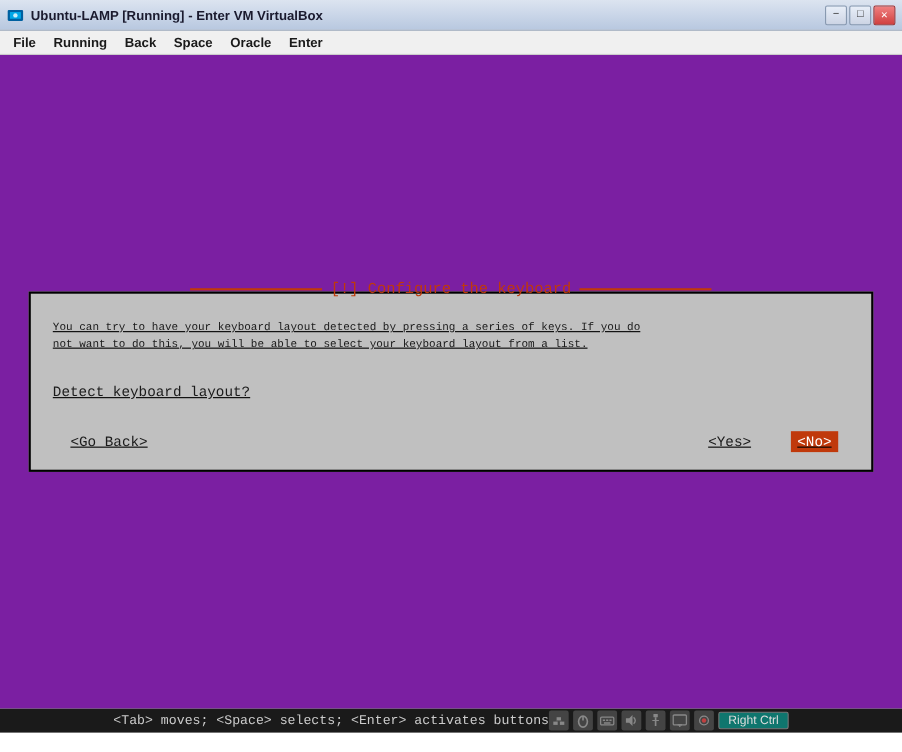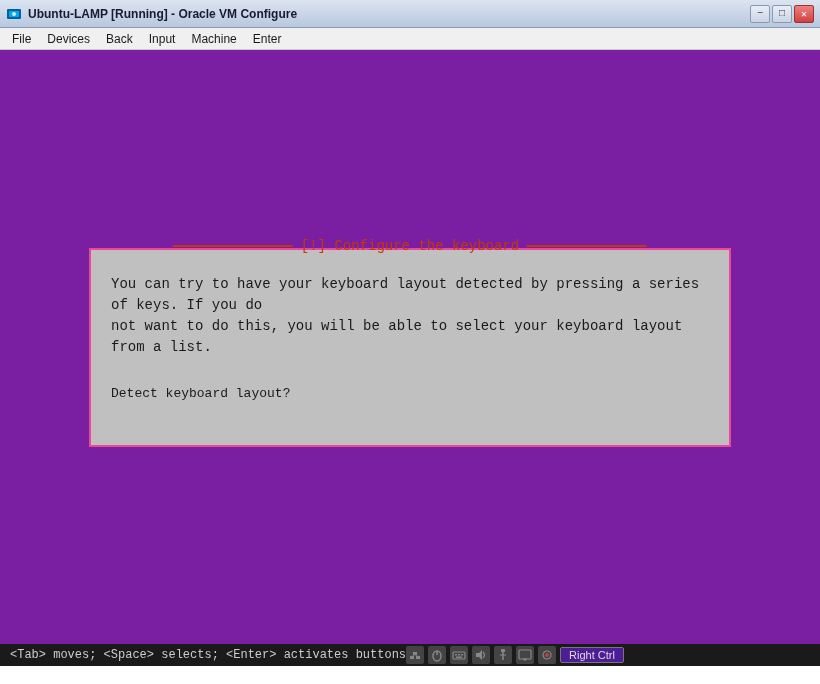--- a/index.html
+++ b/index.html
@@ -66,20 +66,21 @@
     
     #menu-bar {
       background: #f0f0f0;
       height: 22px;
       display: flex;
       align-items: center;
       padding: 0 4px;
       border-bottom: 1px solid #ccc;
       font-family: 'Segoe UI', Arial, sans-serif;
       font-size: 12px;
+      font-weight: bold;
     }
 
     .menu-item {
       padding: 2px 8px;
       cursor: pointer;
       color: #1a1a1a;
     }
 
     
     #vm-screen {
@@ -87,24 +88,25 @@
       height: 594px;
       background: #7b1fa2;
       position: relative;
       display: flex;
       align-items: center;
       justify-content: center;
     }
 
     
     #dialog {
-      width: 642px;
+      width: 768px;
       background: #c0c0c0;
-      border: 2px solid #ec4899;
+      border: 2px solid #000000;
       position: relative;
+      text-decoration: underline;
     }
 
     #dialog-title-bar {
       position: absolute;
       top: -12px;
       left: 50%;
       transform: translateX(-50%);
       display: flex;
       align-items: center;
       gap: 0;
@@ -123,21 +125,21 @@
       font-family: 'Courier New', monospace;
       padding: 0 8px;
       font-weight: normal;
     }
 
     #dialog-content {
       padding: 24px 20px 16px 20px;
     }
 
     #dialog-body-text {
-      font-size: 14px;
+      font-size: 10px;
       font-family: 'Courier New', monospace;
       color: #1a1a1a;
       line-height: 1.5;
       margin-bottom: 28px;
     }
 
     #detect-question {
       font-size: 13px;
       font-family: 'Courier New', monospace;
       color: #1a1a1a;
@@ -173,21 +175,21 @@
     
     #status-bar {
       background: #1a1a1a;
       height: 22px;
       display: flex;
       align-items: center;
       padding: 0 10px;
       font-size: 12px;
       font-family: 'Courier New', monospace;
       color: #ccc;
-      justify-content: flex-start;
+      justify-content: center;
     }
 
     #status-bar-text {
       color: #cccccc;
     }
 
     #status-bar-icons {
       display: flex;
       align-items: center;
       gap: 4px;
@@ -199,70 +201,77 @@
       background: #444;
       border-radius: 2px;
       display: flex;
       align-items: center;
       justify-content: center;
       font-size: 10px;
       color: #aaa;
     }
 
     #right-ctrl-btn {
-      background: #4c1d95;
+      background: #0f766e;
       border: 1px solid #777;
       color: #ddd;
       font-family: 'Segoe UI', Arial, sans-serif;
       font-size: 11px;
       padding: 1px 8px;
       cursor: pointer;
       border-radius: 2px;
     }
   </style>
 </head>
 <body>
 
 <div id="title-bar">
   <svg id="title-bar-icon" viewBox="0 0 16 16">
     <rect x="1" y="3" width="14" height="10" rx="1" fill="#0060a0"></rect>
     <rect x="3" y="5" width="10" height="6" rx="0.5" fill="#00a8e8"></rect>
     <circle cx="8" cy="8" r="2" fill="white" opacity="0.8"></circle>
   </svg>
-  <span id="title-bar-text">Ubuntu-LAMP [Running] - Oracle VM Configure</span>
+  <span id="title-bar-text">Ubuntu-LAMP [Running] - Enter VM VirtualBox</span>
   <div id="title-bar-buttons">
     <div class="tb-btn">−</div>
     <div class="tb-btn">□</div>
     <div class="tb-btn close">✕</div>
   </div>
 </div>
 
 <div id="menu-bar">
   <span class="menu-item">File</span>
-  <span class="menu-item">Devices</span>
+  <span class="menu-item">Running</span>
   <span class="menu-item">Back</span>
-  <span class="menu-item">Input</span>
-  <span class="menu-item">Machine</span>
+  <span class="menu-item">Space</span>
+  <span class="menu-item">Oracle</span>
   <span class="menu-item">Enter</span>
 </div>
 
 <div id="vm-screen">
 
   <div id="dialog">
 
     <div id="dialog-title-bar">
       <div class="dialog-title-line"></div>
       <span class="dialog-title-text">[!] Configure the keyboard</span>
       <div class="dialog-title-line"></div>
     </div>
 
     <div id="dialog-content">
       <div id="dialog-body-text">You can try to have your keyboard layout detected by pressing a series of keys. If you do<br>not want to do this, you will be able to select your keyboard layout from a list.</div>
       <div id="detect-question">Detect keyboard layout?</div>
 
+      <div id="dialog-buttons">
+        <span class="dialog-btn">&lt;Go Back&gt;</span>
+        <div id="dialog-right-buttons">
+          <span class="dialog-btn">&lt;Yes&gt;</span>
+          <span class="dialog-btn selected">&lt;No&gt;</span>
+        </div>
+      </div>
     </div>
   </div>
 
 </div>
 
 <div id="status-bar">
   <span id="status-bar-text">&lt;Tab&gt; moves; &lt;Space&gt; selects; &lt;Enter&gt; activates buttons</span>
   <div id="status-bar-icons">
     <div class="status-icon">
       <svg width="14" height="14" viewBox="0 0 14 14">

